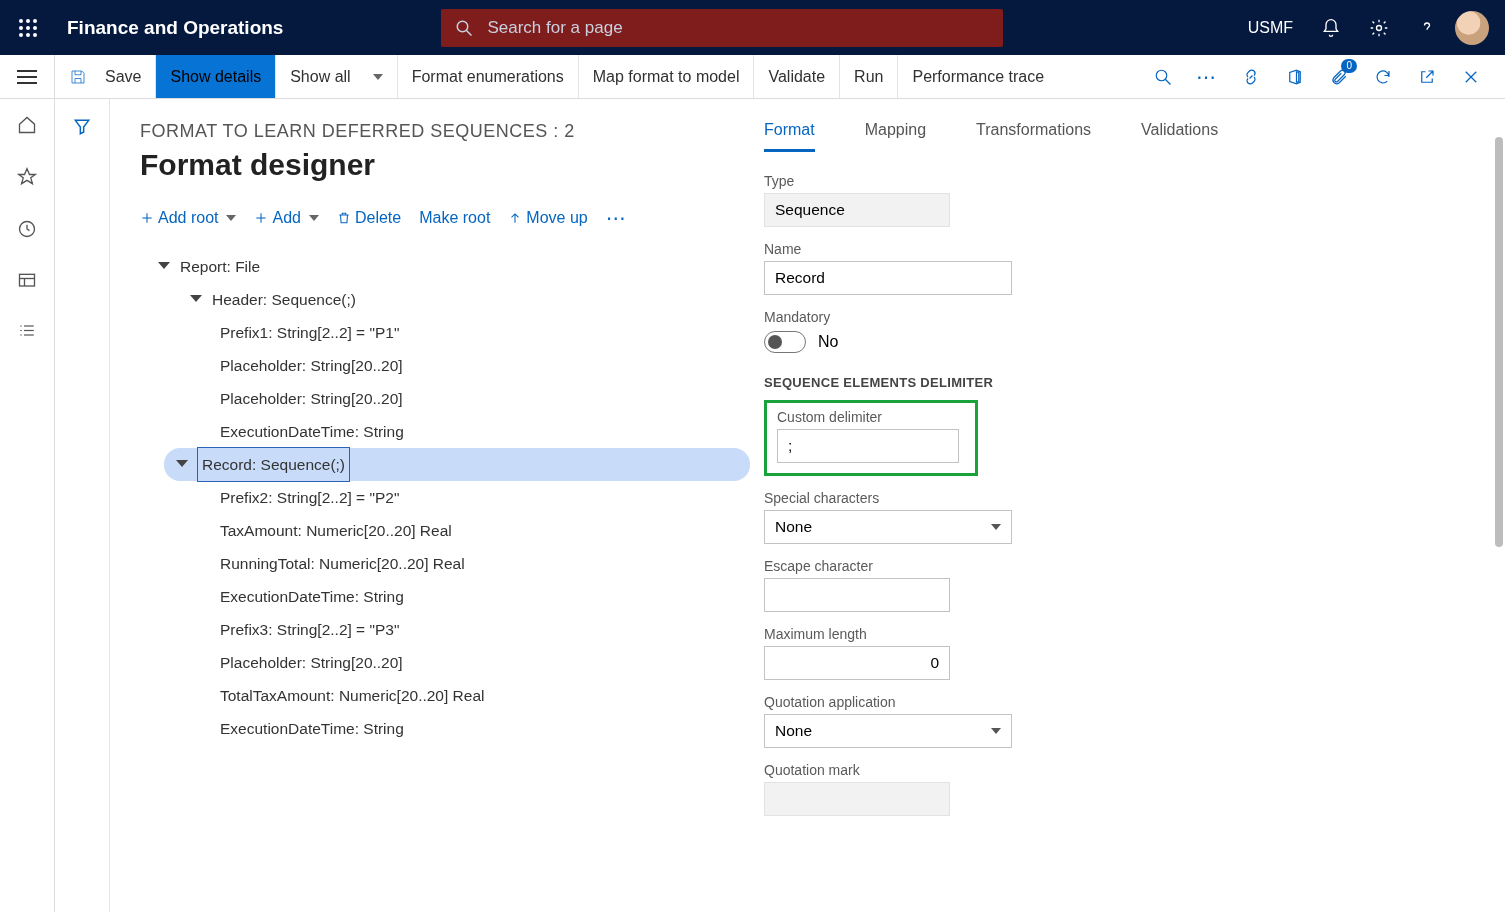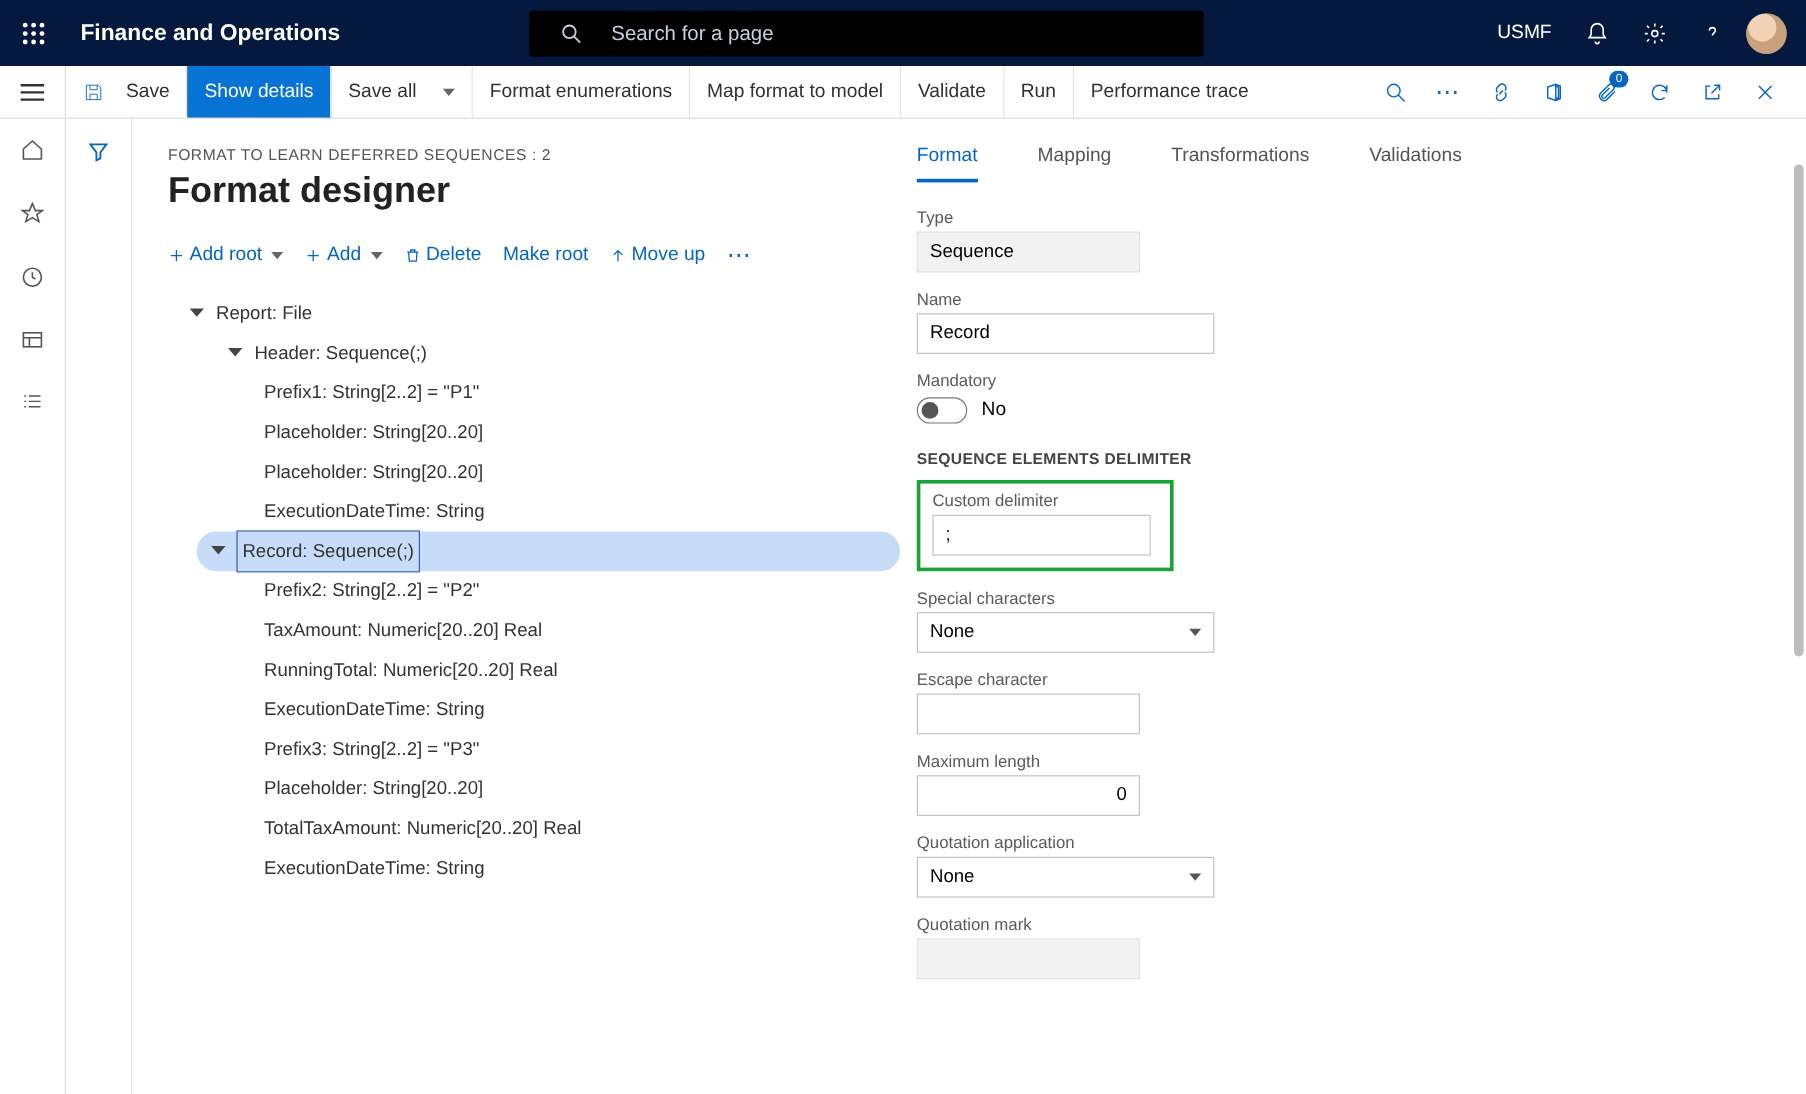--- a/index.html
+++ b/index.html
@@ -3,53 +3,53 @@
 <meta charset="utf-8">
 <style>
 * { box-sizing: border-box; margin: 0; padding: 0; font-family: "Segoe UI", Arial, sans-serif; }
 body { width: 1505px; height: 912px; overflow: hidden; background: #fff; }
 
 
 .topbar { height: 55px; background: #05193f; display: flex; align-items: center; color: #fff; }
 .waffle { width: 55px; display: flex; align-items: center; justify-content: center; }
 .waffle svg { fill: #fff; }
 .app-title { font-size: 19px; font-weight: 600; margin-left: 12px; flex: 0 0 auto; }
-.searchbox { margin-left: 158px; width: 562px; height: 38px; background: #000000; display: flex; align-items: center; padding: 0 26px; border-radius: 2px; gap: 10px; }
+.searchbox { margin-left: 158px; width: 562px; height: 38px; background: #7f1d1d; display: flex; align-items: center; padding: 0 14px; border-radius: 2px; }
 .searchbox svg { stroke: #c8d0e0; fill: none; }
 .searchbox span { margin-left: 14px; color: #c8d0e0; font-size: 17px; }
 .top-right { margin-left: auto; display: flex; align-items: center; gap: 8px; padding-right: 16px; }
 .top-right .txt { font-size: 16px; padding: 0 10px; }
 .tico { width: 40px; height: 40px; display: flex; align-items: center; justify-content: center; }
 .tico svg { stroke: #fff; fill: none; stroke-width: 1.6; }
 .avatar { width: 34px; height: 34px; border-radius: 50%; background: radial-gradient(circle at 40% 35%, #f2d2b6 0 38%, #c9a27d 40% 100%); }
 
 
 .cmdbar { height: 44px; border-bottom: 1px solid #dcdcdc; display: flex; align-items: stretch; }
 .leftrail { width: 55px; border-right: 1px solid #dcdcdc; flex: 0 0 55px; display: flex; align-items: center; justify-content: center; }
 .leftrail svg { stroke: #333; fill: none; }
 .cmd-item { display: flex; align-items: center; padding: 0 14px; font-size: 16px; color: #313131; border-right: 1px solid #e4e4e4; gap: 18px; cursor: pointer; }
 .cmd-item.save svg { stroke: #0565c1; fill: none; }
-.cmd-item.active { background: #0773d4; color: #ffffff; align-items: center; }
+.cmd-item.active { background: #0773d4; color: #000000; align-items: center; }
 .cmd-spacer { flex: 1; }
 .cmd-right { display: flex; align-items: center; gap: 4px; padding-right: 14px; }
 .cico { width: 40px; height: 40px; display: flex; align-items: center; justify-content: center; }
 .cico svg { stroke: #0565c1; fill: none; stroke-width: 1.6; }
 .badge { position: relative; }
 .badge .bnum { position: absolute; top: 2px; right: 2px; background: #0565c1; color: #fff; font-size: 10px; border-radius: 8px; padding: 0 5px; line-height: 14px; }
 
 
 .main { display: flex; height: calc(912px - 55px - 44px); }
 .vstrip { width: 55px; border-right: 1px solid #dcdcdc; display: flex; flex-direction: column; align-items: center; padding-top: 16px; gap: 28px; }
 .vstrip .vic svg { stroke: #555; fill: none; stroke-width: 1.6; }
 .filtercol { width: 55px; border-right: 1px solid #e6e6e6; display: flex; justify-content: center; padding-top: 18px; }
 .filtercol svg { stroke: #0565c1; fill: none; stroke-width: 1.8; }
 
 .designer { flex: 1; display: flex; }
 .leftpanel { flex: 0 0 640px; padding: 22px 0 0 30px; }
-.breadcrumb { font-size: 13px; letter-spacing: .5px; color: #555; }
+.breadcrumb { font-size: 18px; letter-spacing: .5px; color: #555; }
 .pagetitle { font-size: 30px; font-weight: 600; color: #222; margin-top: 6px; }
 
 .treetoolbar { display: flex; align-items: center; gap: 18px; margin-top: 24px; color: #0565c1; font-size: 16px; }
 .treetoolbar .tt { display: flex; align-items: center; gap: 4px; cursor: pointer; }
 .treetoolbar svg { stroke: #0565c1; fill: none; stroke-width: 1.8; }
 .chev-down { width: 0; height: 0; border-left: 5px solid transparent; border-right: 5px solid transparent; border-top: 6px solid #666; margin-left:4px; }
 
 .tree { margin-top: 20px; font-size: 15.5px; color: #333; line-height: 33px; }
 .node { display: flex; align-items: center; }
 .caret { width: 0; height: 0; border-left: 6px solid transparent; border-right: 6px solid transparent; border-top: 7px solid #444; margin-right: 10px; transform: translateY(-1px); }
@@ -144,21 +144,21 @@
     <svg width="18" height="18" viewBox="0 0 24 24">
         <path d="M4 4h13l3 3v13H4z"></path>
         <path d="M8 4v5h8V4M8 20v-6h8v6"></path>
       </svg>
     <span>Save</span>
   </div>
   <div class="cmd-item active">
       <span>Show details</span>
     </div>
   <div class="cmd-item">
-      <span>Save all</span>
+      <span>Show all</span>
       <span class="chev-down"></span>
     </div>
   <div class="cmd-item">
       <span>Format enumerations</span>
     </div>
   <div class="cmd-item">
       <span>Map format to model</span>
     </div>
   <div class="cmd-item">
       <span>Validate</span>

